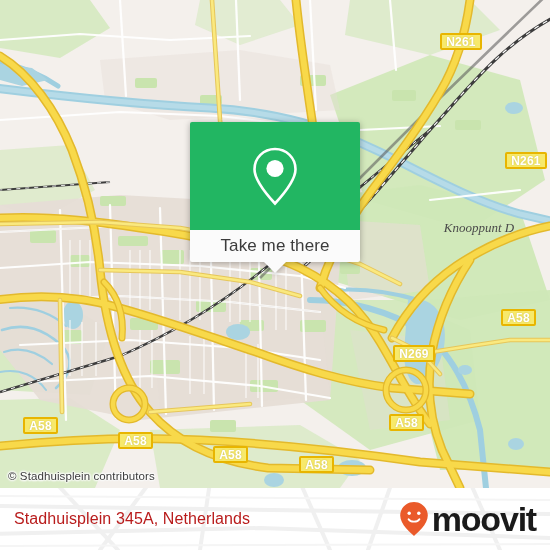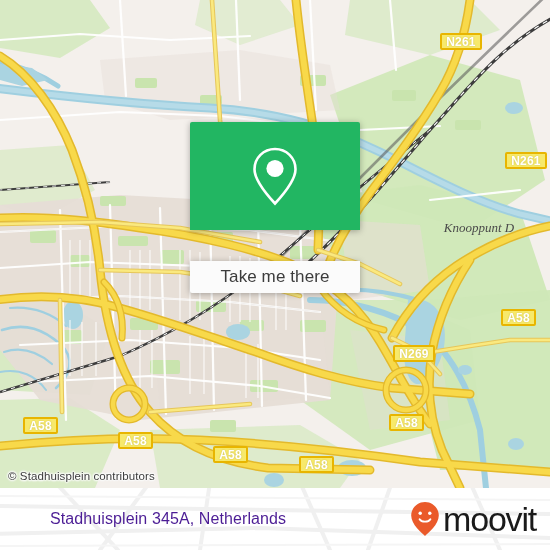--- a/index.html
+++ b/index.html
@@ -30,48 +30,48 @@
     filter:drop-shadow(0 1px 3px rgba(0,0,0,.30));
   }
   #callout-green{
     background:#22b662;height:108px;
     border-radius:2px 2px 0 0;
     display:flex;align-items:center;justify-content:center;
   }
   #callout-white{
     background:#fbfbfb;height:32px;
     border-radius:0 0 2px 2px;
-    display:flex;align-items:center;justify-content:center;margin-top:31px;
+    display:flex;align-items:center;justify-content:center;
   }
   #callout-label{font-size:17px;color:#3c3c3c;letter-spacing:.1px;}
   #callout-tail{
     position:absolute;left:50%;margin-left:-11px;top:140px;
     width:0;height:0;
     border-left:11px solid transparent;
     border-right:11px solid transparent;
     border-top:11px solid #fbfbfb;
   }
 
   
   #footer{
     position:absolute;left:0;top:488px;width:550px;height:62px;
     background:#ffffff;overflow:hidden;
   }
   #footer-watermark{position:absolute;left:0;top:0;}
   #footer-address{
     position:absolute;left:14px;top:50%;transform:translateY(-50%);
-    font-size:16px;color:#4c1d95;letter-spacing:.1px;white-space:nowrap;margin-left:36px;
+    font-size:16px;color:#b91c1c;letter-spacing:.1px;white-space:nowrap;
   }
   #footer-brand{
     position:absolute;right:14px;top:50%;transform:translateY(-50%);
     display:flex;align-items:center;gap:3px;
   }
   #brand-wordmark{
     font-size:34px;color:#1a1a1a;letter-spacing:-1.2px;line-height:1;
-    font-weight:400;
+    font-weight:700;
   }
 
   .shield-text{font-weight:bold;}
 </style>
 </head>
 <body>
 
 <div id="app">
 
   <div id="map-canvas">

